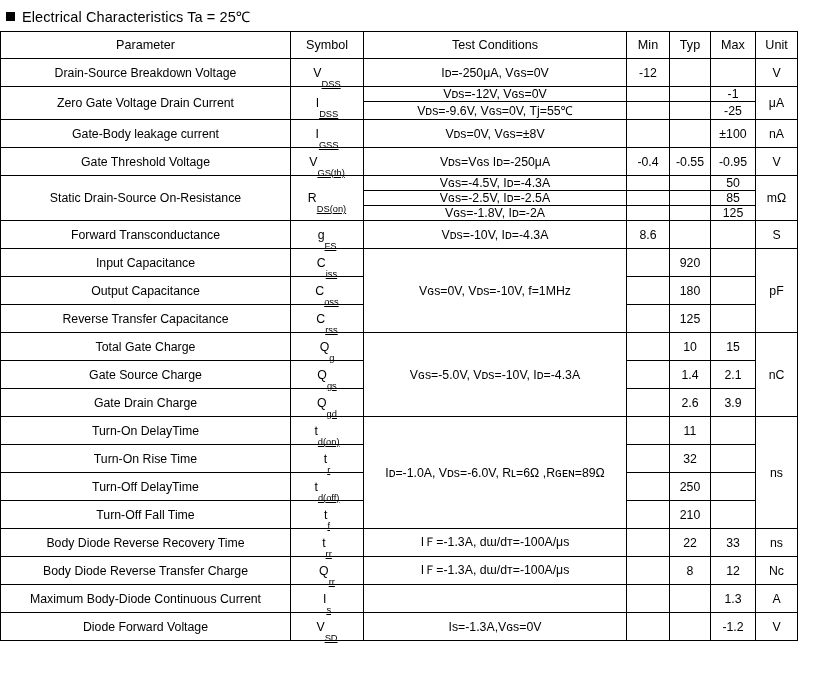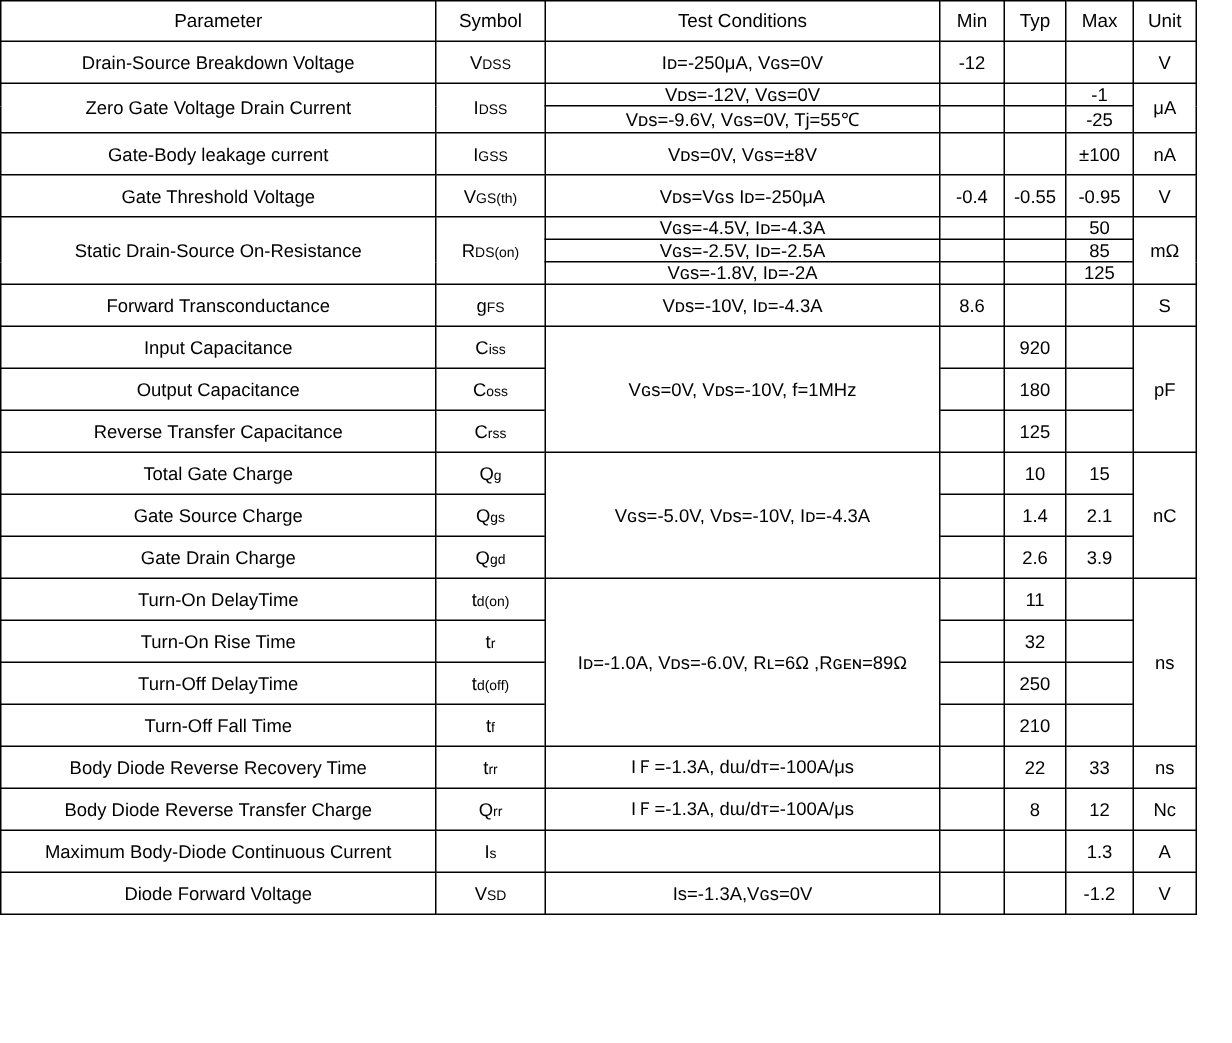--- a/index.html
+++ b/index.html
@@ -69,36 +69,41 @@
   td.num {
     text-align: center;
   }
   td.unit {
     text-align: center;
   }
   .sub {
     font-size: 9.3px;
     vertical-align: baseline;
     position: relative;
-    top: 0;
+    top: 10px;
+    text-decoration: underline;
   }
   
   col.c-param { width: 290px; }
   col.c-sym   { width: 73px; }
   col.c-cond  { width: 263px; }
   col.c-min   { width: 43px; }
   col.c-typ   { width: 41px; }
   col.c-max   { width: 45px; }
   col.c-unit  { width: 42px; }
 </style>
 </head>
 <body>
 
 <div class="page">
 
+  <div class="section-title">
+    <span class="bullet-square"></span>
+    <span>Electrical Characteristics Ta = 25℃</span>
+  </div>
 
   <table class="spec">
     <colgroup>
       <col class="c-param">
         <col class="c-sym">
         <col class="c-cond">
       <col class="c-min">
         <col class="c-typ">
         <col class="c-max">
         <col class="c-unit">

